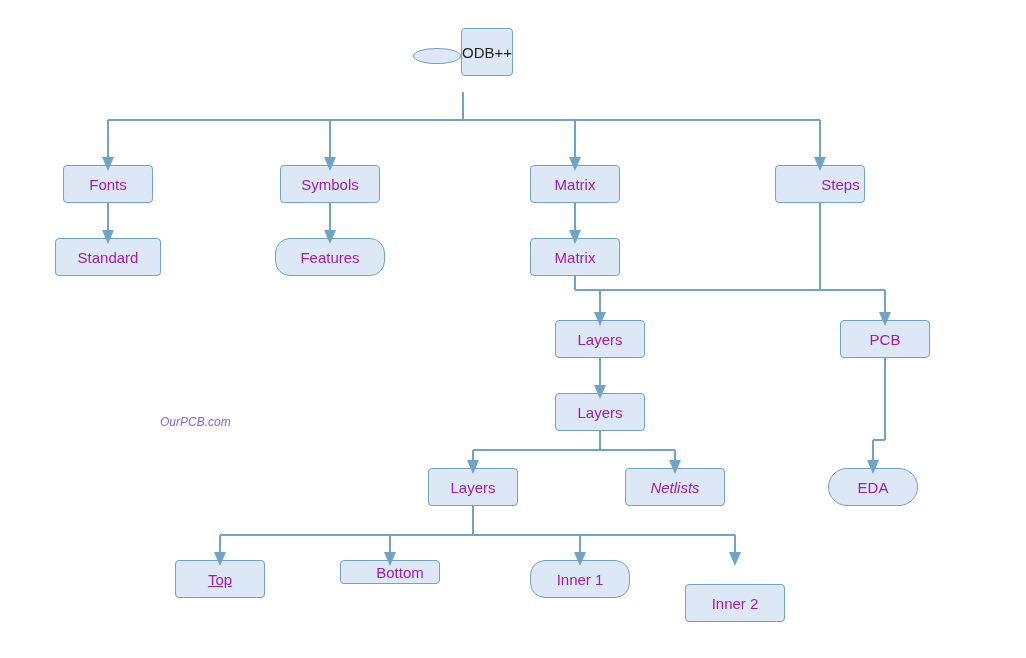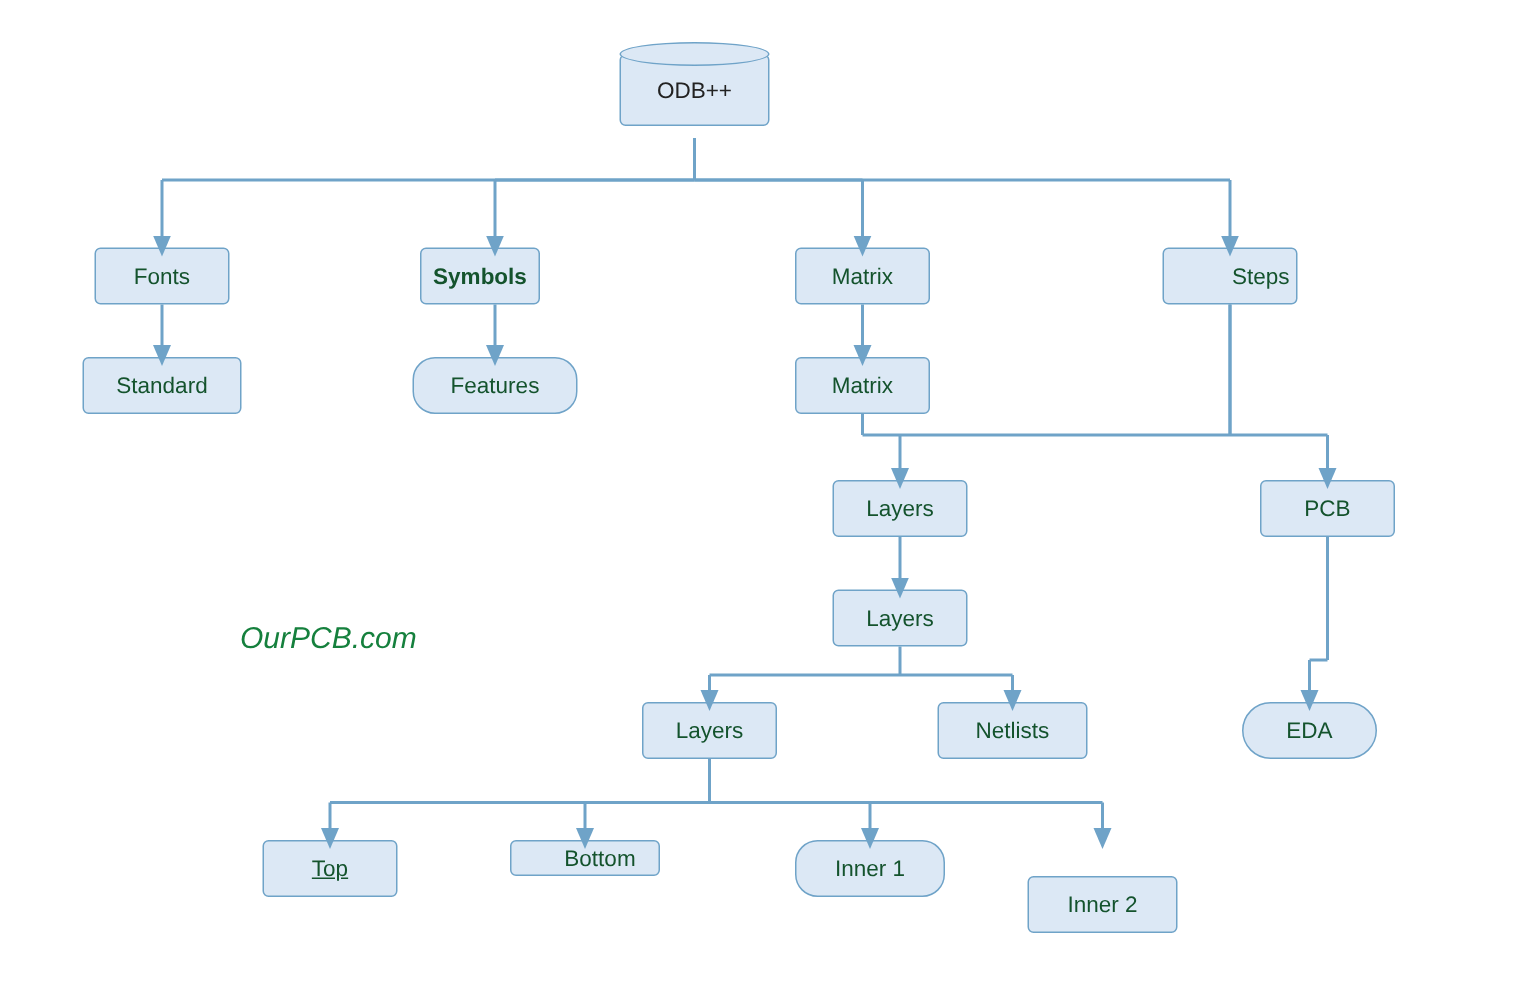--- a/index.html
+++ b/index.html
@@ -23,26 +23,26 @@
     .node {
       position: absolute;
       background: #dce8f5;
       border: 1.5px solid #6fa3c8;
       border-radius: 4px;
       display: flex;
       align-items: center;
       justify-content: center;
       text-align: center;
       font-size: 15px;
-      color: #14532d;
+      color: #a21caf;
     }
     .node-cylinder {
       position: absolute;
       display: flex;
-      flex-direction: column;
+      flex-direction: row;
       align-items: center;
       justify-content: center;
     }
     .cylinder-body {
       background: #dce8f5;
       border: 1.5px solid #6fa3c8;
       width: 100px;
       height: 48px;
       border-radius: 4px;
       display: flex;
@@ -55,22 +55,22 @@
       height: 16px;
       background: #dce8f5;
       border: 1.5px solid #6fa3c8;
       border-radius: 50%;
       margin-bottom: -8px;
       position: relative;
       z-index: 2;
     }
     .watermark {
       position: absolute;
-      color: #15803d;
-      font-size: 20px;
+      color: #8b5cf6;
+      font-size: 12px;
       font-style: italic;
     }
   </style>
 </head>
 <body>
 
 <div class="watermark" style="left:160px; top:415px;">OurPCB.com</div>
 
 <div class="node-cylinder" style="position:absolute; left:413px; top:28px; width:100px;">
   <div class="cylinder-top"></div>
@@ -80,21 +80,21 @@
 </div>
 
 <div class="node" style="left:63px; top:165px; width:90px; height:38px;">
   <span>Fonts</span>
 </div>
 
 <div class="node" style="left:55px; top:238px; width:106px; height:38px;">
   <span>Standard</span>
 </div>
 
-<div class="node" style="left:280px; top:165px; width:80px; height:38px;font-weight:bold;">
+<div class="node" style="left:280px; top:165px; width:100px; height:38px;">
   <span>Symbols</span>
 </div>
 
 <div class="node" style="left:275px; top:238px; width:110px; height:38px;border-radius:15px;">
   <span>Features</span>
 </div>
 
 <div class="node" style="left:530px; top:165px; width:90px; height:38px;">
   <span>Matrix</span>
 </div>
@@ -116,21 +116,21 @@
 </div>
 
 <div class="node" style="left:555px; top:393px; width:90px; height:38px;">
   <span>Layers</span>
 </div>
 
 <div class="node" style="left:428px; top:468px; width:90px; height:38px;">
   <span>Layers</span>
 </div>
 
-<div class="node" style="left:625px; top:468px; width:100px; height:38px;">
+<div class="node" style="left:625px; top:468px; width:100px; height:38px;font-style:italic;">
   <span>Netlists</span>
 </div>
 
 <div class="node" style="left:828px; top:468px; width:90px; height:38px;border-radius:19px;">
   <span>EDA</span>
 </div>
 
 <div class="node" style="left:175px; top:560px; width:90px; height:38px;text-decoration:underline;">
   <span>Top</span>
 </div>

